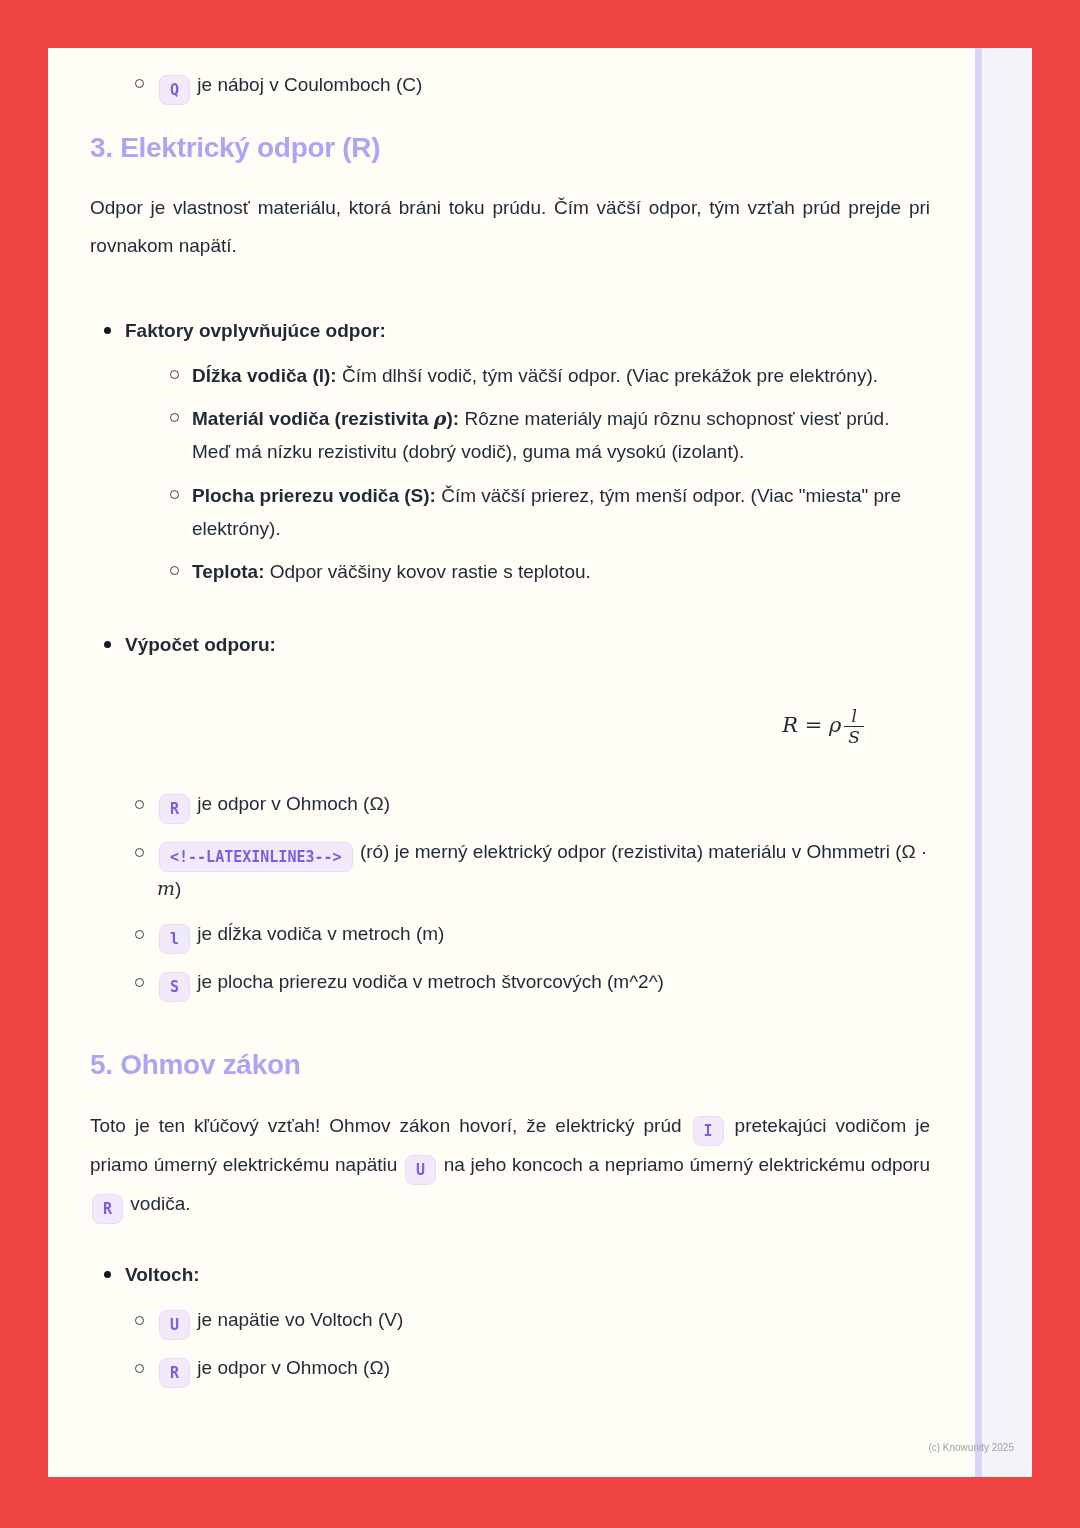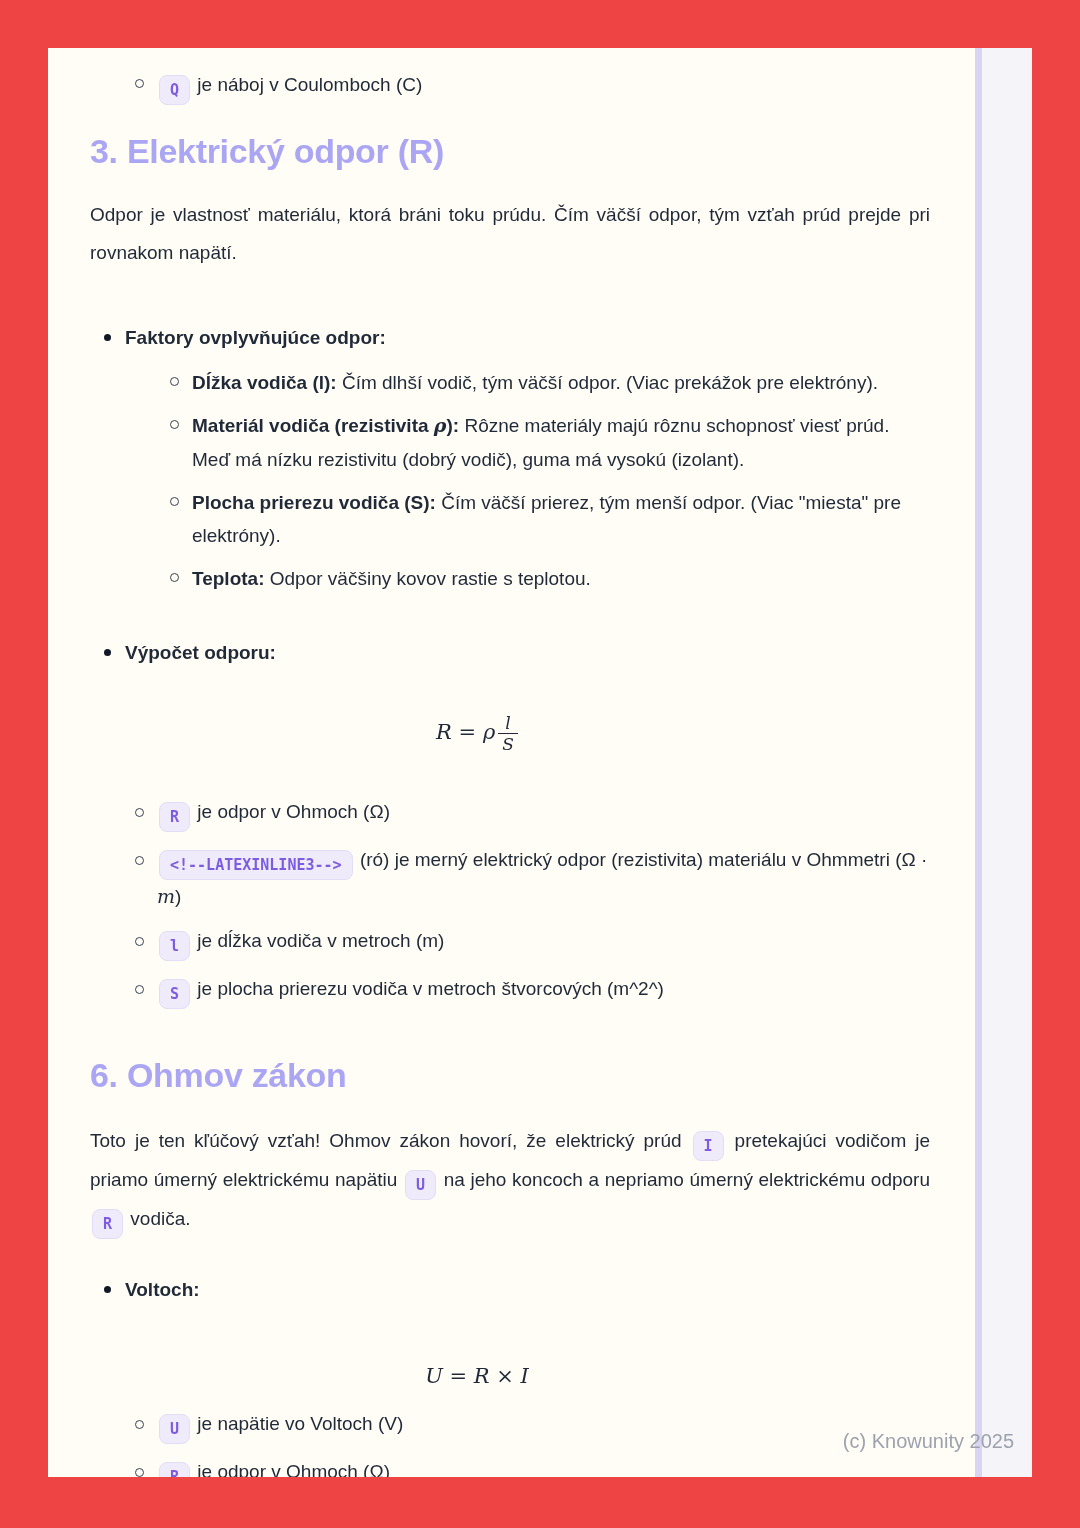--- a/index.html
+++ b/index.html
@@ -18,21 +18,21 @@
   }
   .scroll-thumb {
     position:absolute; top:0; left:927px; width:7px; height:100%;
     background:#d9d4f1;
   }
   .content {
     position:relative; z-index:1; width:984px; padding:10px 102px 0 42px;
     font-size:19px; line-height:1.75;
   }
   h2.sec-title {
-    color:#aba6f4; font-size:34px; font-weight:700; letter-spacing:-0.3px;
+    color:#aba6f4; font-size:28px; font-weight:700; letter-spacing:-0.3px;
     margin-top:26px; line-height:1.2;
   }
   .para { text-align:justify; line-height:2.0; margin-top:24px; }
   .bold { font-weight:700; }
   .code {
     font-family:"DejaVu Sans Mono", monospace; font-size:15px; font-weight:700;
     color:#7c5ce0; background:#efebfa; border:1px solid #e3ddf5;
     border-radius:8px; padding:5px 10px; display:inline-block; line-height:1.2;
     vertical-align:-4px; white-space:nowrap; margin:0 2px;
   }
@@ -45,35 +45,35 @@
   .sublist { margin-left:45px; margin-top:12px; }
   .sublist > .li { padding-left:22px; margin-top:10px; }
   .legend > .li { margin-top:11px; }
   .ring {
     position:absolute; left:0; top:11px; width:9px; height:9px;
     border:1.6px solid #374151; border-radius:50%; display:block;
   }
   .legend .ring { top:13px; }
   .serif-it { font-family:"DejaVu Serif", serif; font-style:italic; }
   .formula {
-    text-align:center; padding-right:66px; margin-top:44px;
+    text-align:right; padding-right:66px; margin-top:44px;
     font-family:"DejaVu Serif", serif; font-style:italic; font-size:21px;
     color:#1f2937;
   }
   .frac {
     display:inline-flex; flex-direction:column; align-items:center;
     vertical-align:middle; font-size:17px; line-height:1.2; margin-left:3px;
   }
   .frac .den { border-top:1.5px solid #1f2937; padding:0 4px; }
   .frac .num { padding:0 4px; }
   .formula-2 { margin-top:52px; }
   .legend-top-gap { margin-top:40px; }
   .watermark {
     position:absolute; right:18px; bottom:24px; z-index:2;
-    font-size:20px; color:#9ca2ae;
+    font-size:10px; color:#9ca2ae;
   }
 </style>
 </head>
 <body>
 
 <div class="canvas">
   <div class="card">
     <div class="side-strip"></div>
     <div class="scroll-thumb"></div>
 
@@ -150,40 +150,39 @@
           <span class="code">l</span>
           <span>je dĺžka vodiča v metroch (m)</span>
         </div>
         <div class="li">
           <span class="ring"></span>
           <span class="code">S</span>
           <span>je plocha prierezu vodiča v metroch štvorcových (m^2^)</span>
         </div>
       </div>
 
-      <h2 class="sec-title" style="margin-top:46px;">6. Ohmov zákon</h2>
+      <h2 class="sec-title" style="margin-top:46px;">5. Ohmov zákon</h2>
 
       <p class="para" style="margin-top:26px;">
         <span>Toto je ten kľúčový vzťah! Ohmov zákon hovorí, že elektrický prúd</span>
         <span class="code">I</span>
         <span>pretekajúci vodičom je priamo úmerný elektrickému napätiu</span>
         <span class="code">U</span>
         <span>na jeho koncoch a nepriamo úmerný elektrickému odporu</span>
         <span class="code">R</span>
         <span>vodiča.</span>
       </p>
 
       <div class="toplist">
         <div class="li" style="margin-top:34px;">
           <span class="disc"></span>
           <span class="bold">Voltoch:</span>
         </div>
       </div>
 
-      <div class="formula formula-2">U = R × I</div>
 
       <div class="sublist legend" style="">
         <div class="li" style="margin-top:0;">
           <span class="ring"></span>
           <span class="code">U</span>
           <span>je napätie vo Voltoch (V)</span>
         </div>
         <div class="li">
           <span class="ring"></span>
           <span class="code">R</span>

